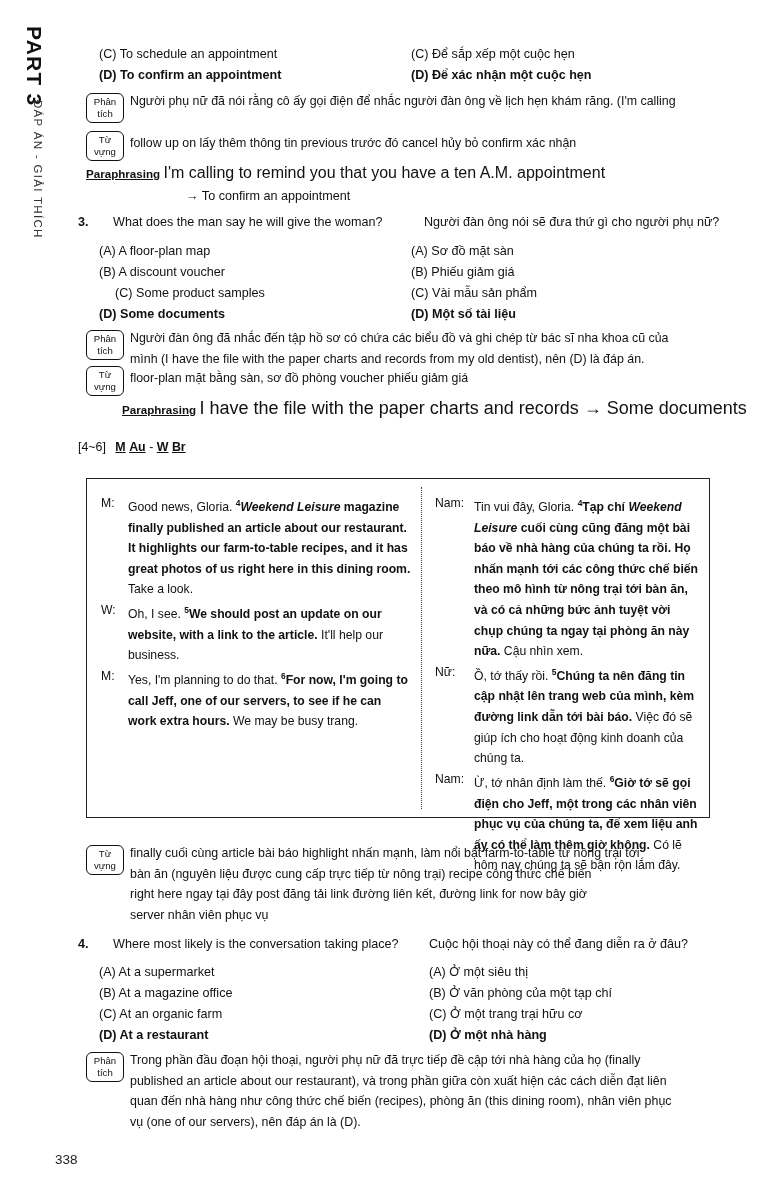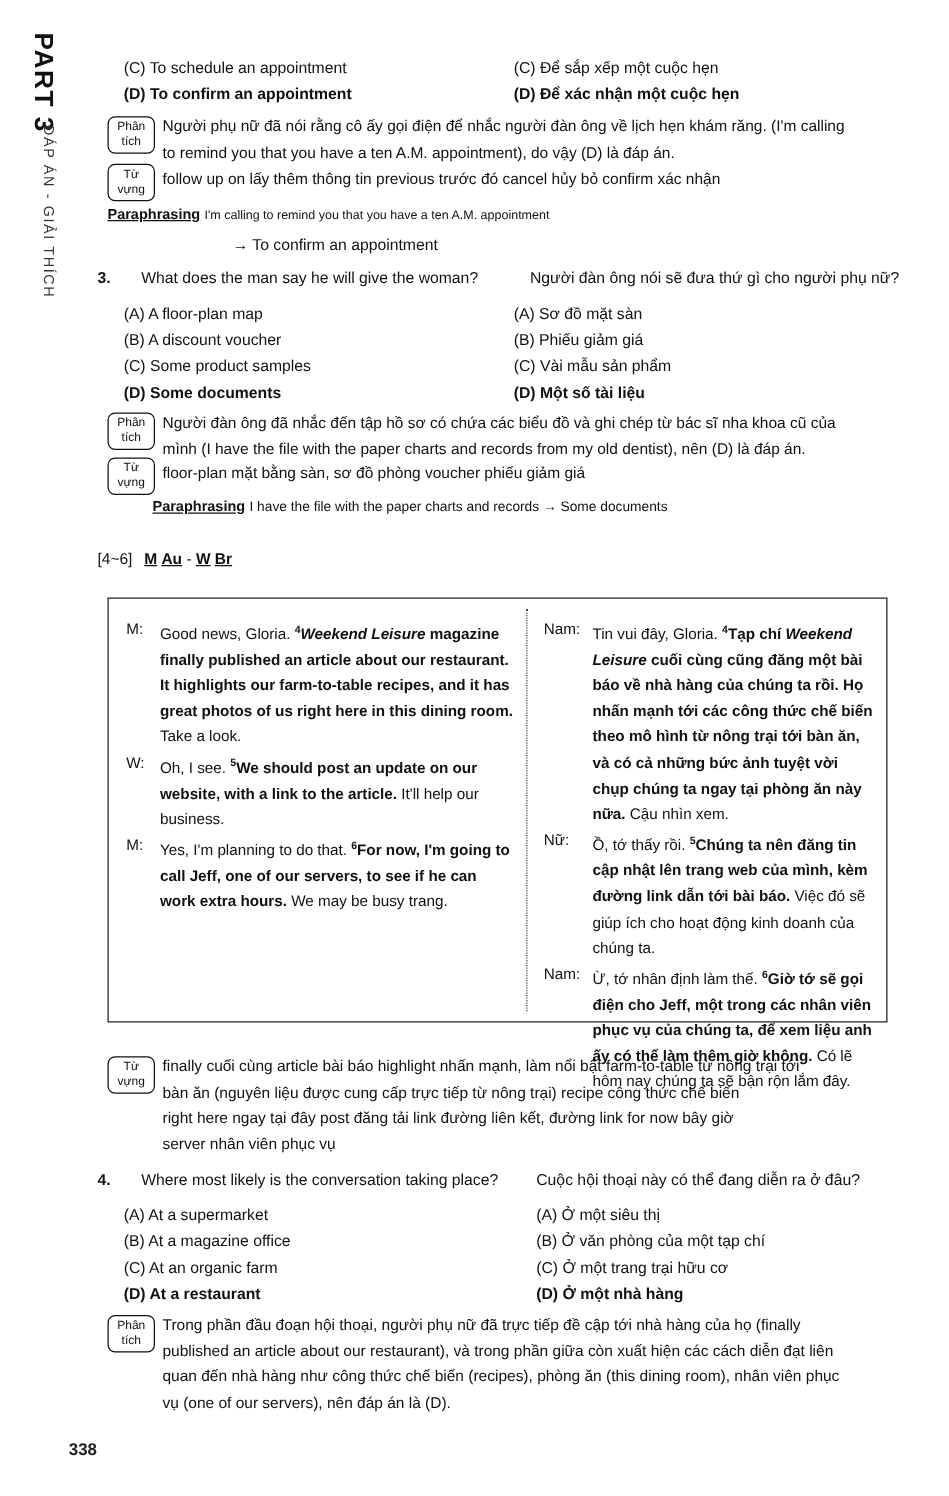--- a/index.html
+++ b/index.html
@@ -135,21 +135,21 @@
   #dlg-vi .spk-tag { width: 34px; }
   .turn-body { flex: 1 1 auto; }
   .sup { font-size: 8.4px; vertical-align: super; font-weight: bold; }
 
   
   #page-num {
     position: absolute;
     left: 55px;
     top: 1152px;
     font-size: 13.5px;
-    font-weight: bold;
+    font-weight: normal;
     color: #222;
   }
 </style>
 </head>
 <body>
 
 <div id="page">
 
   <div id="side-tab">
     <div class="side-rot" id="side-part">PART 3</div>
@@ -160,46 +160,45 @@
   <div class="abs txt col-vi" style="top:44px;">(C) Để sắp xếp một cuộc hẹn</div>
   <div class="abs txt col-en bold" style="top:65px;">(D) To confirm an appointment</div>
   <div class="abs txt col-vi bold" style="top:65px;">(D) Để xác nhận một cuộc hẹn</div>
 
   <div class="badge" style="left:86px; top:93px;">
     <div>Phân</div>
     <div>tích</div>
   </div>
   <div class="para" style="left:130px; top:91px;">
     <div>Người phụ nữ đã nói rằng cô ấy gọi điện để nhắc người đàn ông về lịch hẹn khám răng. (I'm calling</div>
-    <div>to remind you that you have a ten A.M. appointment), do vậy (D) là đáp án.</div>
   </div>
 
   <div class="badge" style="left:86px; top:131px;">
     <div>Từ</div>
     <div>vựng</div>
   </div>
   <div class="para" style="left:130px; top:133px;">
     <div>follow up on lấy thêm thông tin    previous trước đó    cancel hủy bỏ    confirm xác nhận</div>
   </div>
 
   <div class="abs" style="left:86px; top:164px; font-size:12.4px;">
     <span class="para-label">Paraphrasing</span>
-    <span style="font-size:10px;">I'm calling to remind you that you have a ten A.M. appointment</span>
+    <span style="font-size:16px;">I'm calling to remind you that you have a ten A.M. appointment</span>
   </div>
   <div class="abs txt" style="left:186px; top:186px;">→ To confirm an appointment</div>
 
   <div class="qnum" style="top:215px;">3.</div>
   <div class="qstem-en" style="top:215px;">What does the man say he will give the woman?</div>
   <div class="qstem-vi" style="top:215px;">Người đàn ông nói sẽ đưa thứ gì cho người phụ nữ?</div>
 
   <div class="abs txt col-en" style="top:241px;">(A) A floor-plan map</div>
   <div class="abs txt col-vi" style="top:241px;">(A) Sơ đồ mặt sàn</div>
   <div class="abs txt col-en" style="top:262px;">(B) A discount voucher</div>
   <div class="abs txt col-vi" style="top:262px;">(B) Phiếu giảm giá</div>
-  <div class="abs txt col-en" style="top:283px;">(C) Some product samples</div>
+  <div class="abs txt col-en" style="top:283px;margin-left:16px;">(C) Some product samples</div>
   <div class="abs txt col-vi" style="top:283px;">(C) Vài mẫu sản phẩm</div>
   <div class="abs txt col-en bold" style="top:304px;">(D) Some documents</div>
   <div class="abs txt col-vi bold" style="top:304px;">(D) Một số tài liệu</div>
 
   <div class="badge" style="left:86px; top:330px;">
     <div>Phân</div>
     <div>tích</div>
   </div>
   <div class="para" style="left:130px; top:328px;">
     <div>Người đàn ông đã nhắc đến tập hồ sơ có chứa các biểu đồ và ghi chép từ bác sĩ nha khoa cũ của</div>
@@ -209,21 +208,21 @@
   <div class="badge" style="left:86px; top:366px;">
     <div>Từ</div>
     <div>vựng</div>
   </div>
   <div class="para" style="left:130px; top:368px;">
     <div>floor-plan mặt bằng sàn, sơ đồ phòng   voucher phiếu giảm giá</div>
   </div>
 
   <div class="abs" style="left:122px; top:398px; font-size:12.4px;">
     <span class="para-label">Paraphrasing</span>
-    <span style="font-size:11px;">I have the file with the paper charts and records → Some documents</span>
+    <span style="font-size:18px;">I have the file with the paper charts and records → Some documents</span>
   </div>
 
   <div id="range-head">
     <span>[4~6]</span>
     <span class="spk" style="margin-left:6px;">M</span>
     <span class="spk">Au</span>
     <span>-</span>
     <span class="spk">W</span>
     <span class="spk">Br</span>
   </div>

